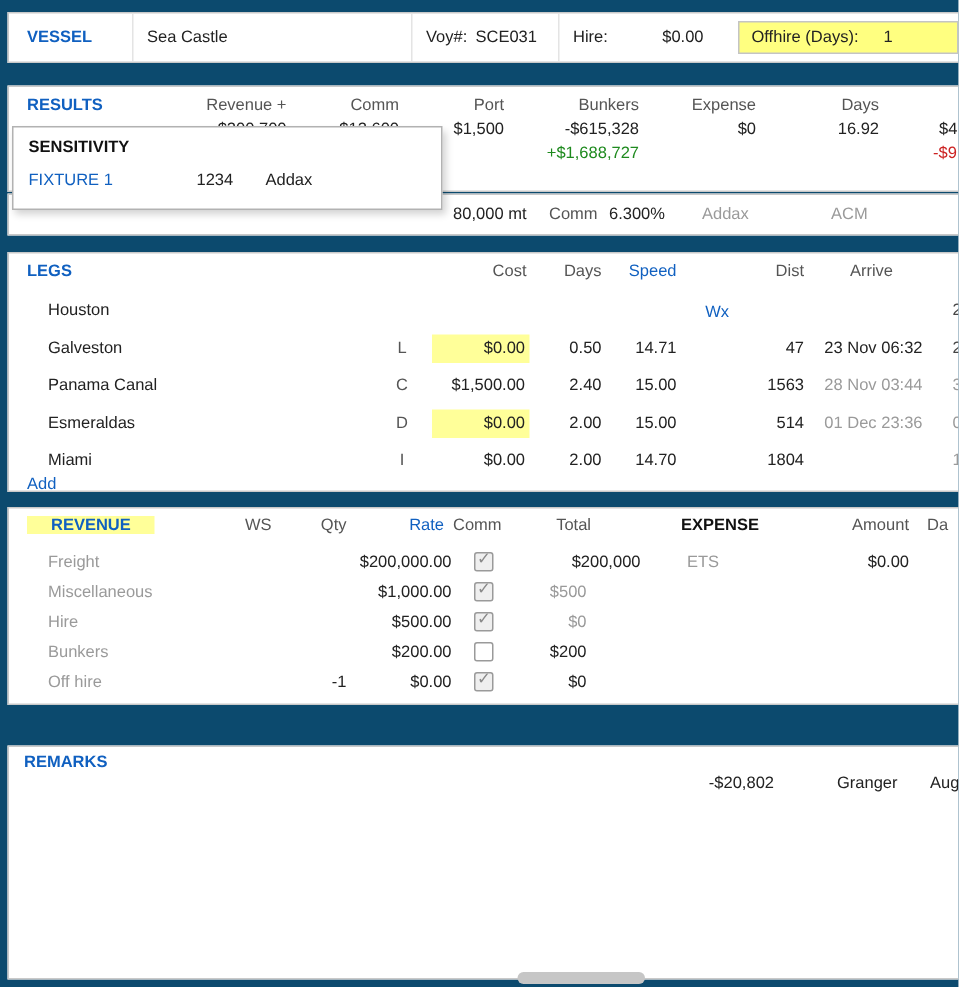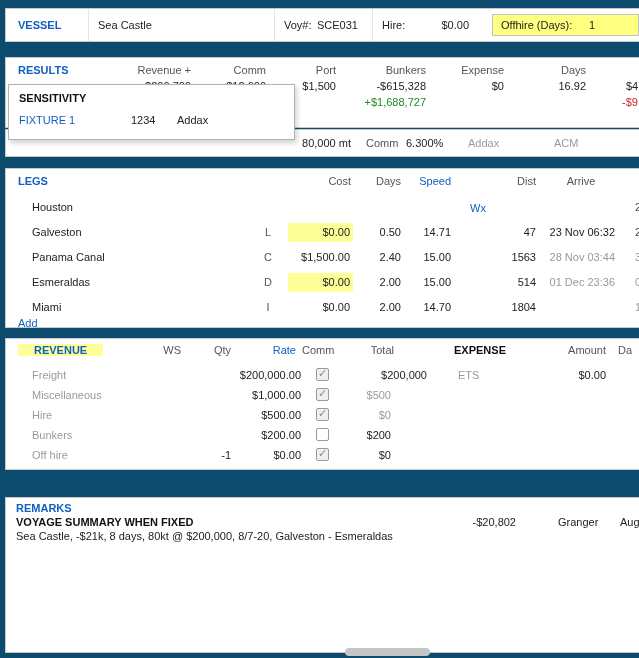--- a/index.html
+++ b/index.html
@@ -199,22 +199,20 @@
       <span class="abs gray" style="left:26px;">Off hire</span>
       <span class="abs r" style="left:195px; width:30px;">-1</span>
       <span class="abs r" style="left:215px; width:80px;">$0.00</span>
       <span class="cb on" style="left:310px;"></span>
       <span class="abs r" style="left:335px; width:50px;">$0</span>
     </div>
   </div>
 
   <div class="sec" style="top:497px; height:156px;">
     <span class="abs seclabel" style="left:10px; top:4px;">REMARKS</span>
-    <span class="abs boldblk" style="left:10px; top:18px;">VOYAGE SUMMARY WHEN FIXED</span>
     <span class="abs r" style="left:455px; top:18px; width:55px;">-$20,802</span>
     <span class="abs" style="left:552px; top:18px;">Granger</span>
     <span class="abs" style="left:614px; top:18px;">Aug</span>
-    <span class="abs" style="left:10px; top:32px;">Sea Castle, -$21k, 8 days, 80kt @ $200,000, 8/7-20, Galveston - Esmeraldas</span>
   </div>
 
   <div class="scrollthumb"></div>
 
 </div>
 
 </body></html>

